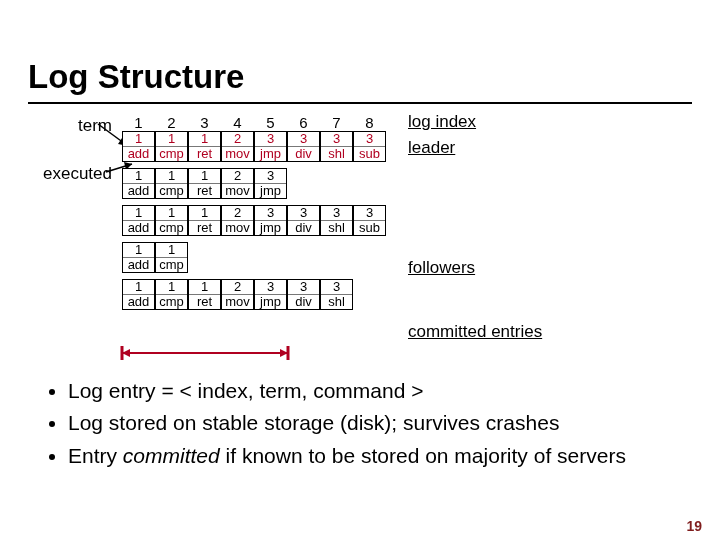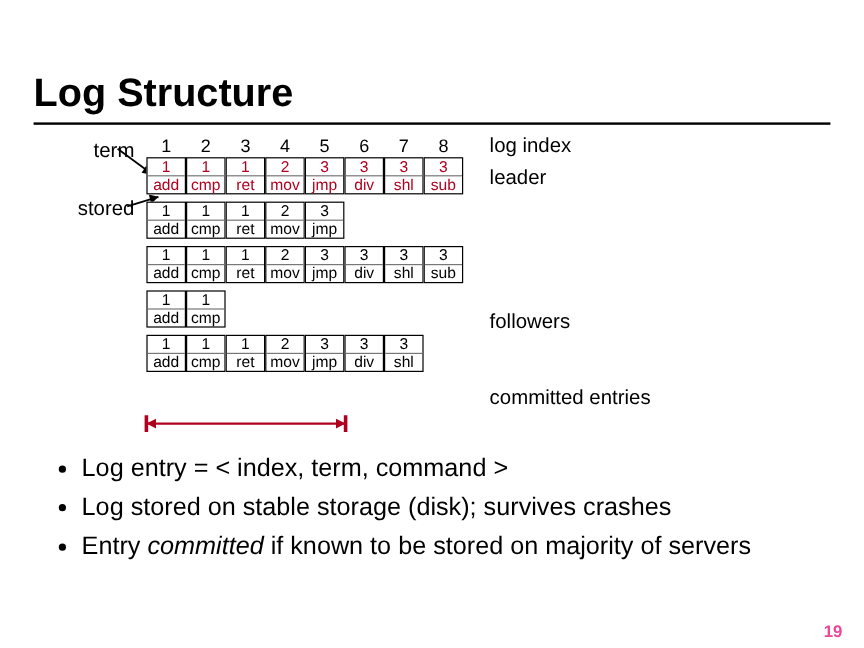--- a/index.html
+++ b/index.html
@@ -11,45 +11,45 @@
   .leftlabels .term { position: absolute; top: 2px; right: 10px; font-size: 17px; margin-left: 40px; }
   .leftlabels .command { position: absolute; top: 50px; right: 10px; font-size: 17px; }
   .center { position: relative; }
   .indexrow { display: flex; padding-left: 0; }
   .indexrow span { width: 33px; text-align: center; font-size: 15px; }
   .row { display: flex; margin-bottom: 6px; }
   .cell { width: 33px; border: 1px solid #000; text-align: center; background: #fff; }
   .cell.red { color: #b00020; }
   .cell div { font-size: 13px; line-height: 14px; }
   .cell .t { border-bottom: 1px solid #777; }
-  .rightlabels { padding-left: 22px; }
+  .rightlabels { padding-left: 22px; text-decoration: underline; }
   .rightlabels div { font-size: 17px; margin-bottom: 4px; }
   .rightlabels .logindex { margin-top: -2px; }
   .rightlabels .leader { margin-top: 6px; }
   .rightlabels .followers { margin-top: 100px; }
   .rightlabels .committed { margin-top: 44px; }
   svg.arrow { position: absolute; overflow: visible; }
   .committed-svg { position: absolute; }
   .bullets { margin-top: 30px; padding-left: 40px; font-size: 21px; line-height: 1.45; }
   .bullets li { margin-bottom: 2px; }
   .bullets .sub { list-style: none; padding-left: 22px; margin-top: 2px; }
   .bullets .sub li::before { content: "– "; }
   em.c { font-style: italic; }
-  .pagenum { position: absolute; right: 18px; bottom: 6px; font-size: 14px; color: #ec4899; font-weight: bold; }
+  .pagenum { position: absolute; right: 18px; bottom: 6px; font-size: 14px; color: #7f1d1d; font-weight: bold; }
 </style>
 </head>
 <body>
 
 <h1>Log Structure</h1>
 <hr class="rule">
 
 <div class="stage">
   <div class="leftlabels">
     <div class="term">term</div>
-    <div class="command">stored</div>
+    <div class="command">executed</div>
     <svg class="arrow" style="left:70px; top:10px;" width="40" height="40">
       <line x1="0" y1="0" x2="30" y2="22" stroke="#000" stroke-width="1.5"></line>
       <polygon points="30,22 24,14 20,20" fill="#000"></polygon>
     </svg>
     <svg class="arrow" style="left:78px; top:46px;" width="40" height="24">
       <line x1="0" y1="12" x2="26" y2="4" stroke="#000" stroke-width="1.5"></line>
       <polygon points="26,4 18,2 20,10" fill="#000"></polygon>
     </svg>
   </div>
 

